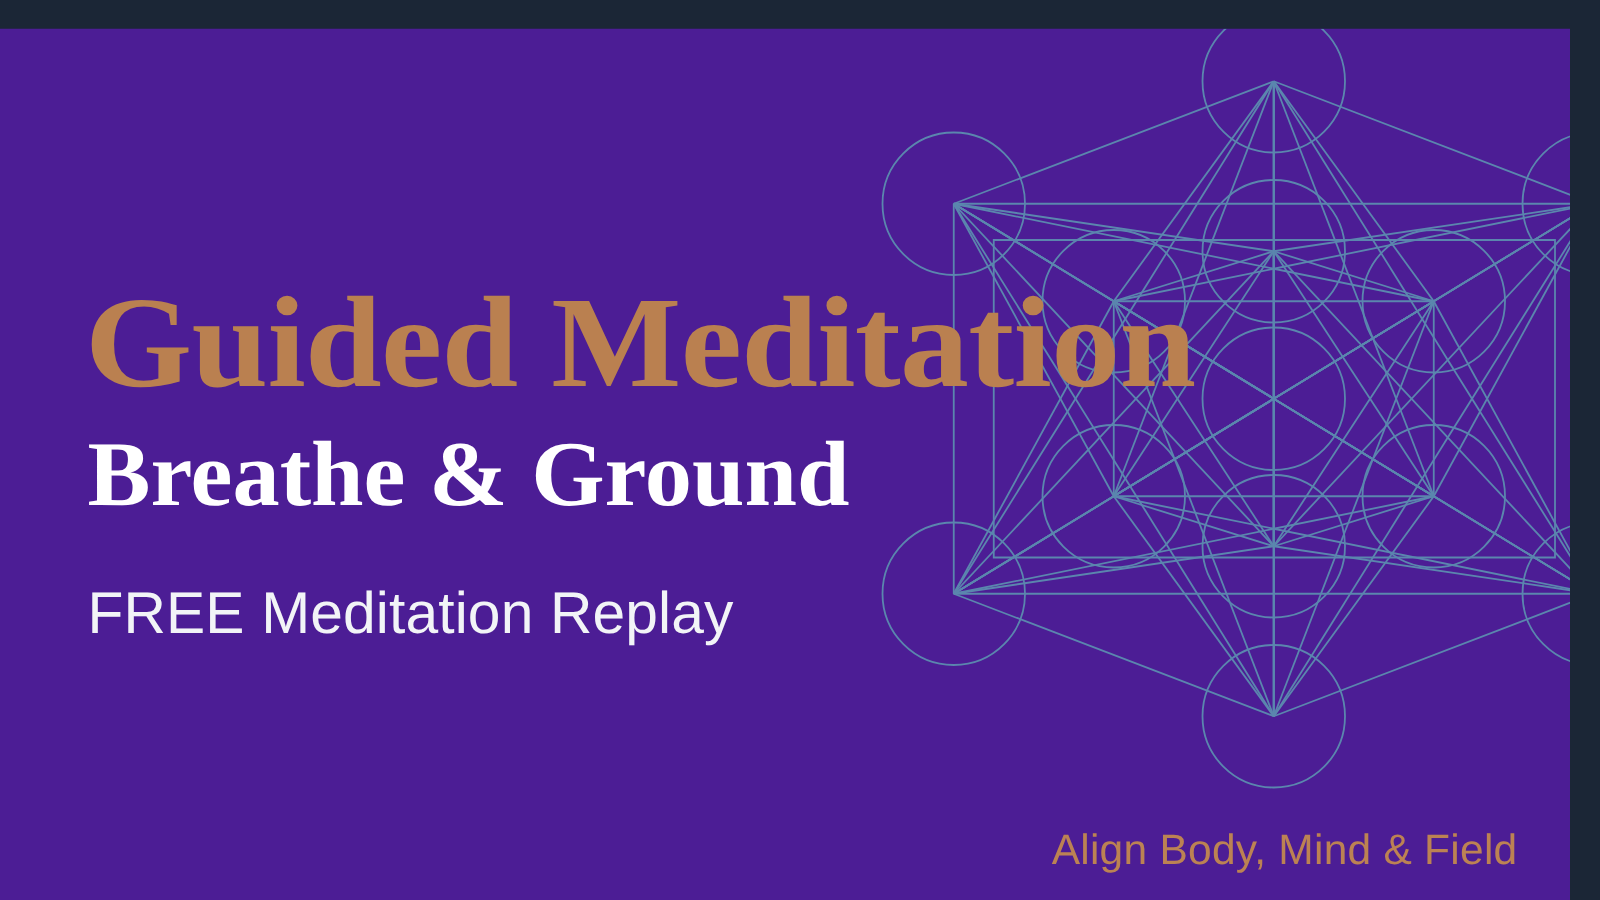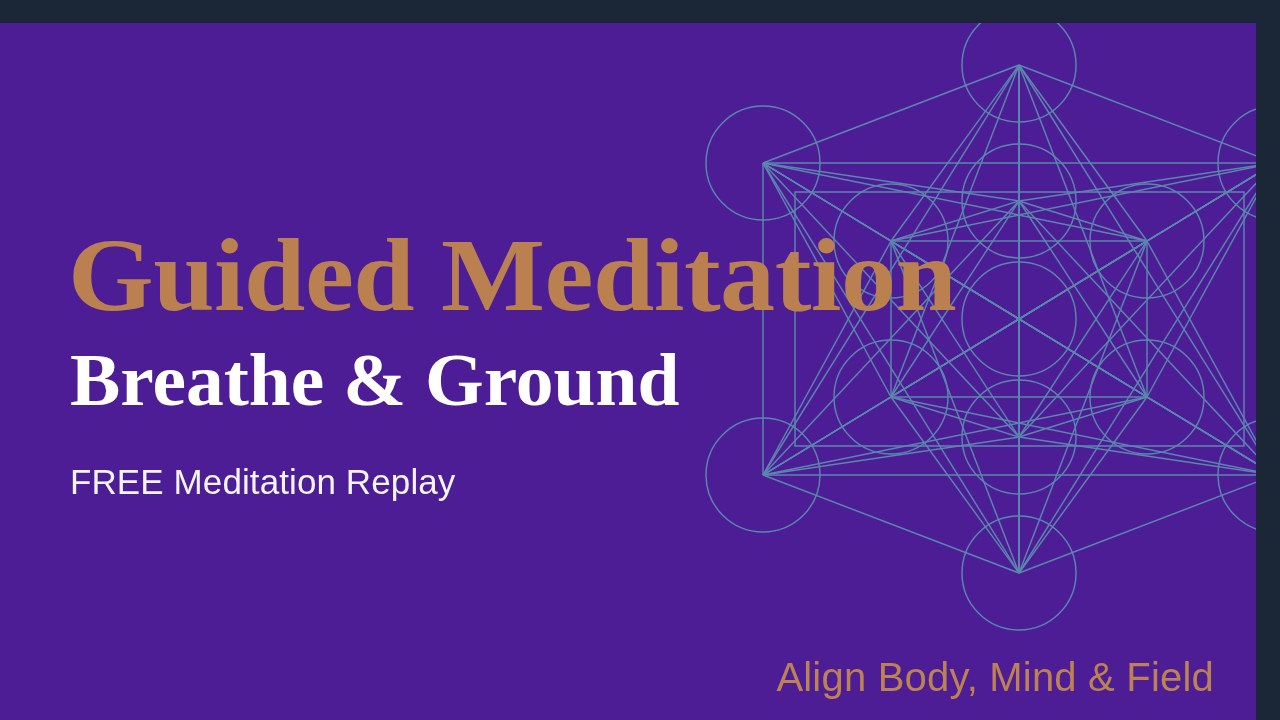--- a/index.html
+++ b/index.html
@@ -85,34 +85,34 @@
     transform-origin: left center;
   }
 
   .meta-lines {
     margin-top: 40px;
     margin-left: 2px;
   }
   .meta-line {
     font-family: "Liberation Sans", sans-serif;
     font-weight: normal;
-    font-size: 35px;
+    font-size: 47px;
     line-height: 1.42;
     color: #f2f4f7;
     letter-spacing: 0.1px;
     white-space: nowrap;
   }
 
   
   #tagline {
     position: absolute;
     right: 42px;
     bottom: 42px;
     font-family: "Liberation Sans", sans-serif;
-    font-size: 40px;
+    font-size: 34px;
     line-height: 1.2;
     color: #bc8253;
     letter-spacing: 0.2px;
     white-space: nowrap;
     z-index: 5;
   }
 </style>
 </head>
 <body>
 

